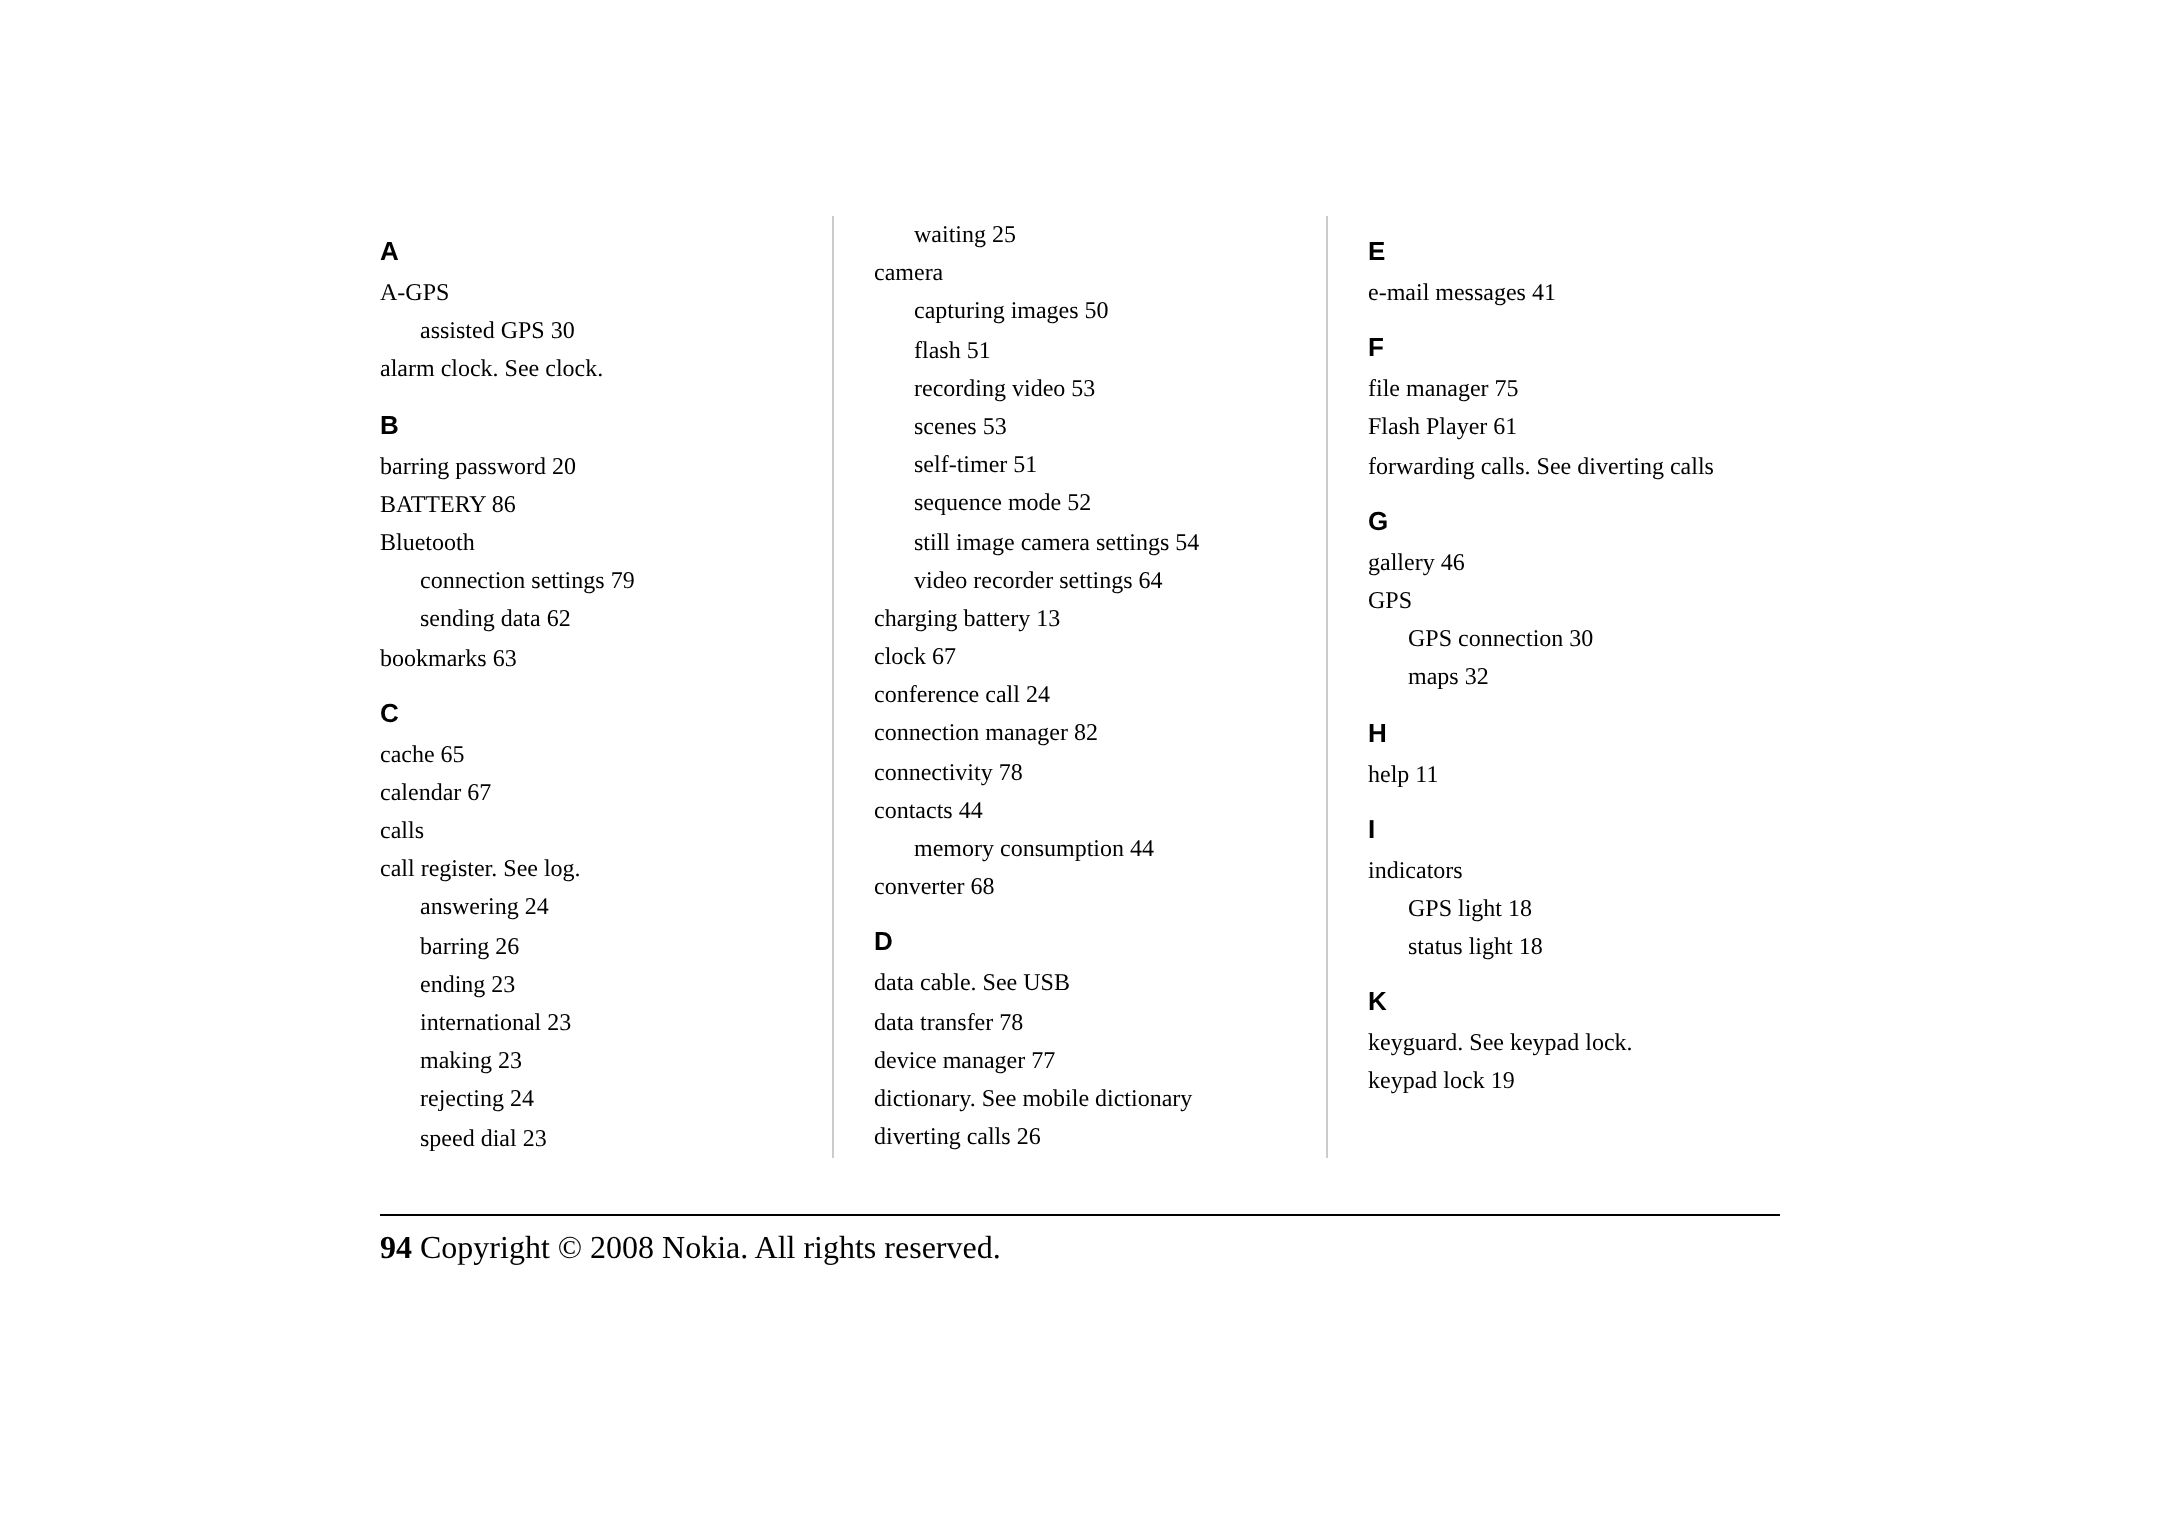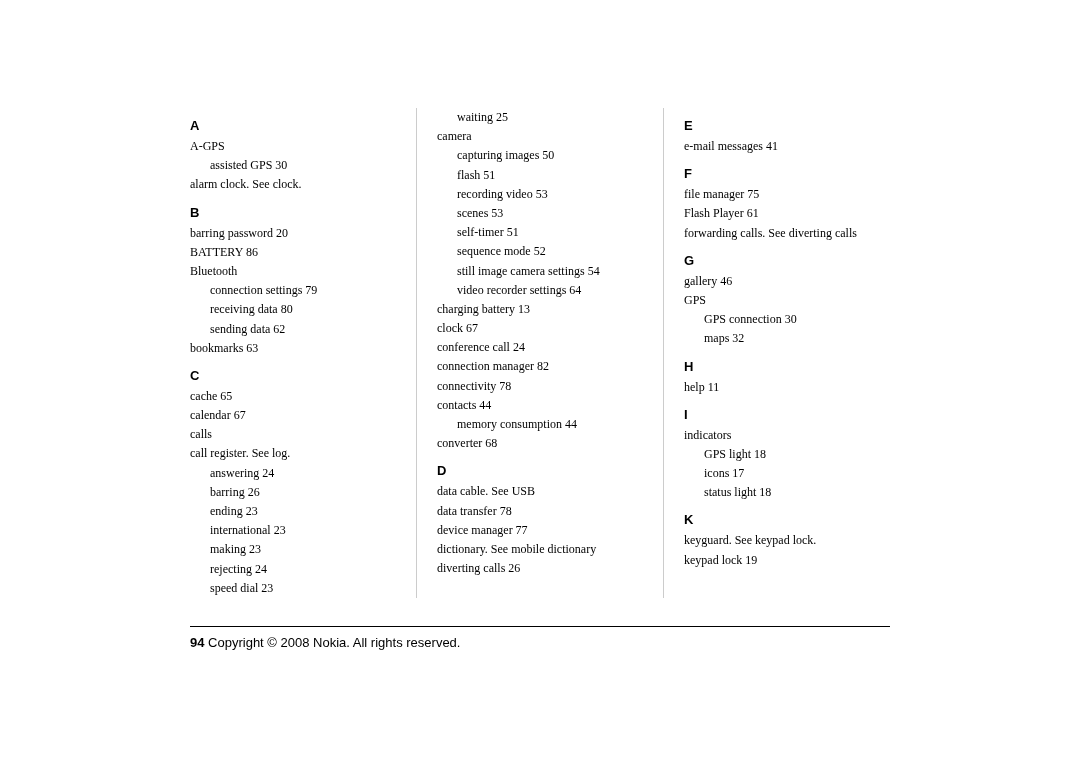--- a/index.html
+++ b/index.html
@@ -59,22 +59,22 @@
     .entry {
       font-size: 12px;
       line-height: 1.6;
       font-family: Liberation Serif, serif;
     }
     .entry.indent1 {
       padding-left: 20px;
     }
     .footer {
       margin-top: 28px;
-      font-size: 13px;
-      font-family: Liberation Sans, sans-serif;
+      font-size: 16px;
+      font-family: Liberation Serif, serif;
       border-top: 1px solid #000;
       padding-top: 8px;
     }
     .footer strong {
       font-weight: bold;
     }
   </style>
 </head>
 <body>
 
@@ -87,21 +87,20 @@
     <div class="column" id="col0">
         <div class="section-letter">A</div>
         <div class="entry">A-GPS</div>
         <div class="entry indent1">assisted GPS 30</div>
         <div class="entry">alarm clock. See clock.</div>
         <div class="section-letter">B</div>
         <div class="entry">barring password 20</div>
         <div class="entry">BATTERY 86</div>
         <div class="entry">Bluetooth</div>
         <div class="entry indent1">connection settings 79</div>
-        <div class="entry indent1">receiving data 80</div>
         <div class="entry indent1">sending data 62</div>
         <div class="entry">bookmarks 63</div>
         <div class="section-letter">C</div>
         <div class="entry">cache 65</div>
         <div class="entry">calendar 67</div>
         <div class="entry">calls</div>
         <div class="entry">call register. See log.</div>
         <div class="entry indent1">answering 24</div>
         <div class="entry indent1">barring 26</div>
         <div class="entry indent1">ending 23</div>
@@ -148,21 +147,20 @@
         <div class="section-letter">G</div>
         <div class="entry">gallery 46</div>
         <div class="entry">GPS</div>
         <div class="entry indent1">GPS connection 30</div>
         <div class="entry indent1">maps 32</div>
         <div class="section-letter">H</div>
         <div class="entry">help 11</div>
         <div class="section-letter">I</div>
         <div class="entry">indicators</div>
         <div class="entry indent1">GPS light 18</div>
-        <div class="entry indent1">icons 17</div>
         <div class="entry indent1">status light 18</div>
         <div class="section-letter">K</div>
         <div class="entry">keyguard. See keypad lock.</div>
         <div class="entry">keypad lock 19</div>
       </div>
   </div>
 
   <div class="footer">
     <span><strong>94</strong></span>
     <span> Copyright © 2008 Nokia. All rights reserved.</span>

